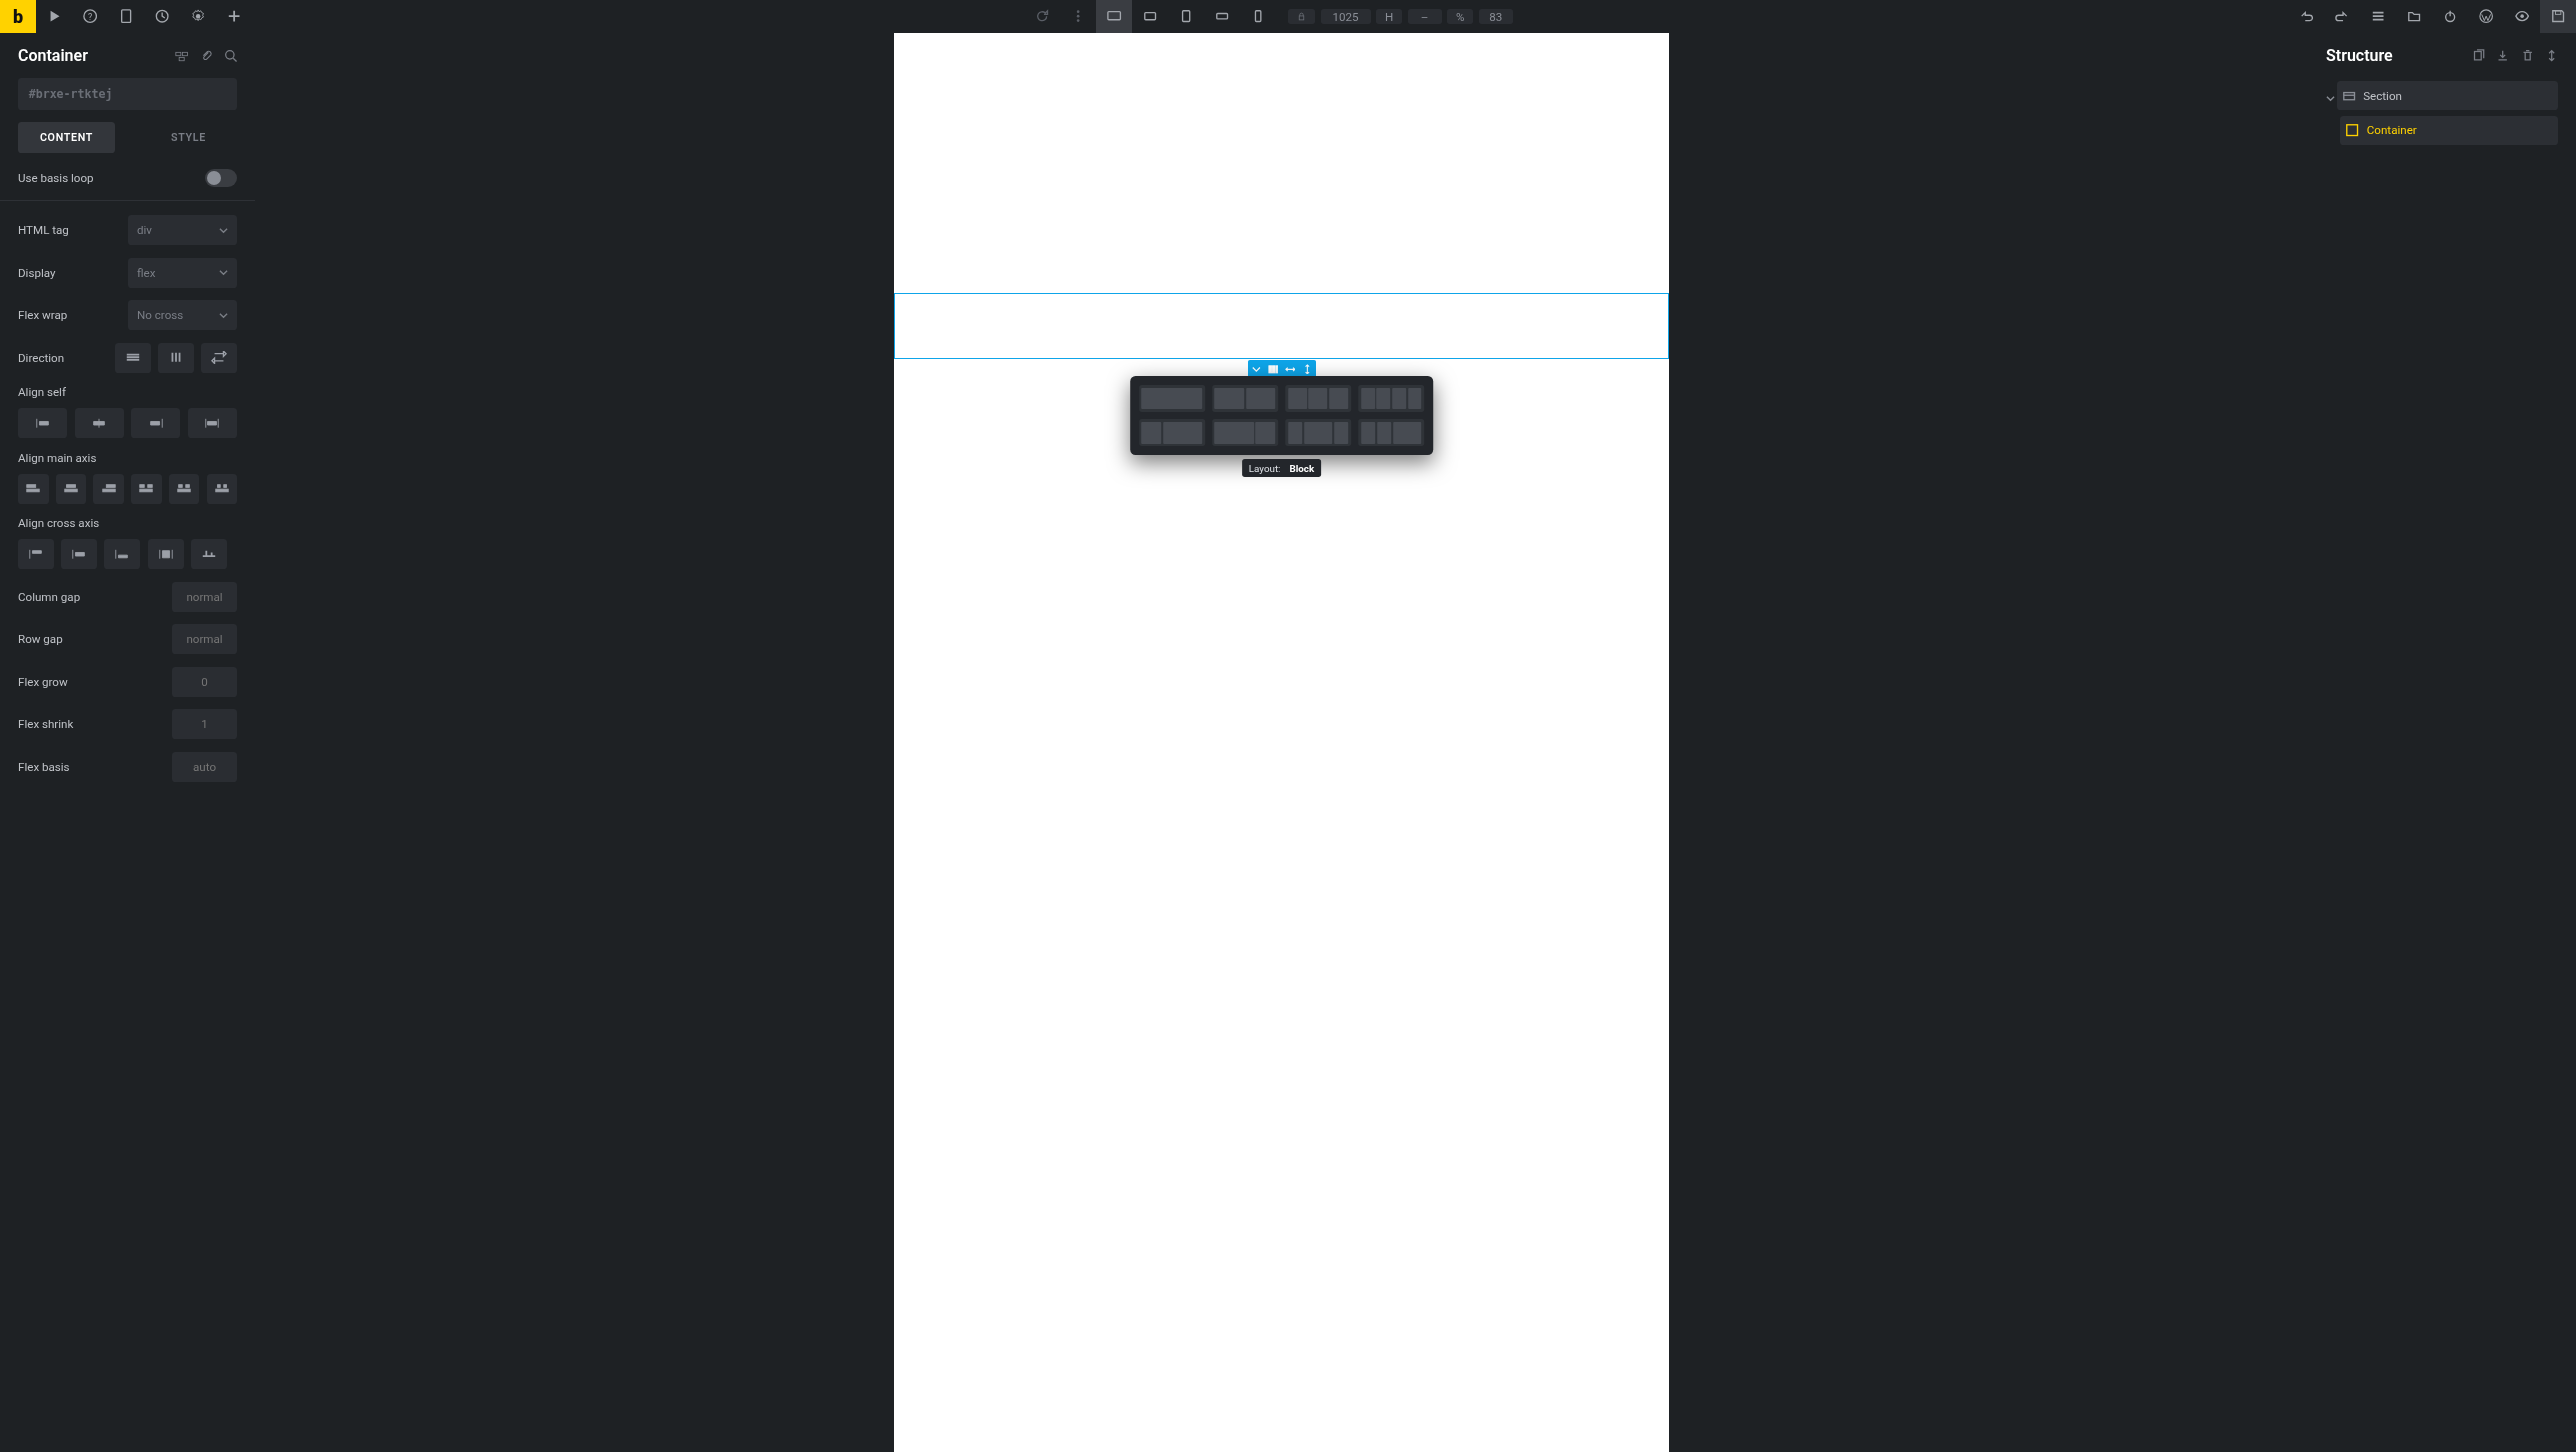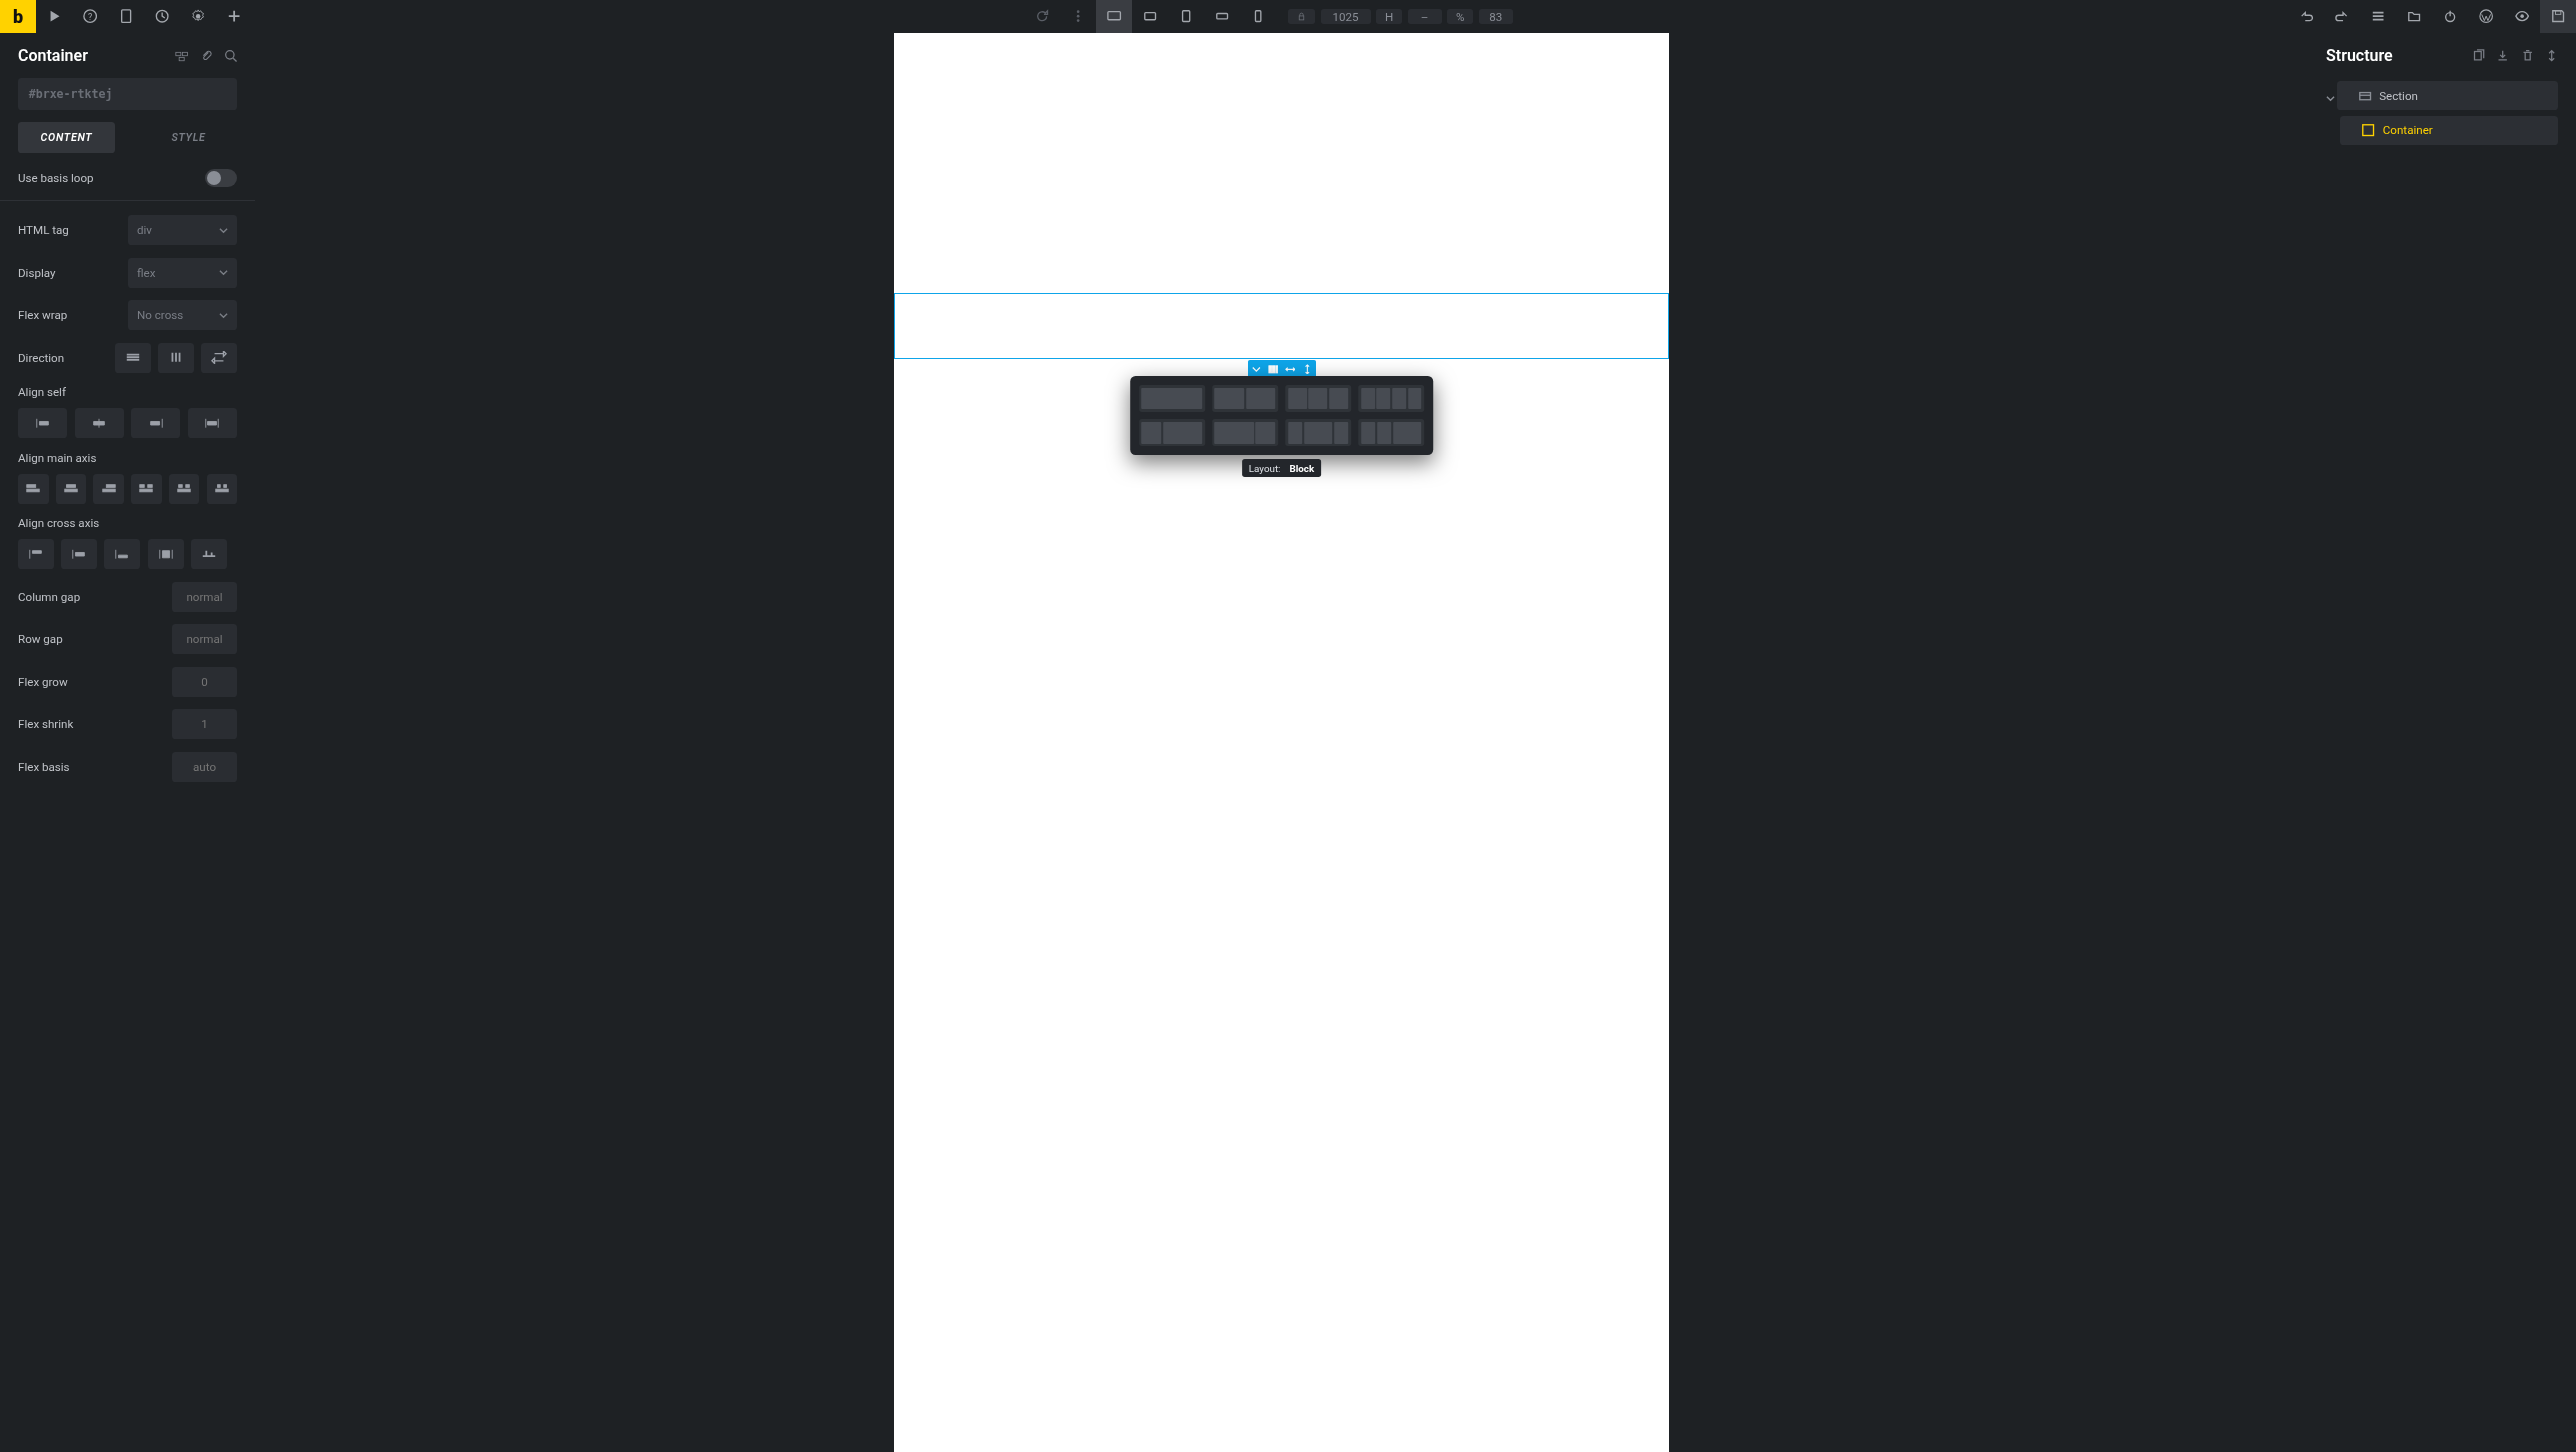--- a/index.html
+++ b/index.html
@@ -14,21 +14,21 @@
 .spacer { flex:1; }
 .dim-box { height:15px; background:#2a2d32; border-radius:2.7px; display:flex; align-items:center; padding:0 9px; color:#8a8e96; font-size:11.6px; margin:0 2.7px; min-width:36px; justify-content:center; }
 .dim-box.wide { min-width:50px; }
 .app { display:flex; height:calc(100vh - 33px); }
 .left-panel { width:255px; background:#1e2124; padding:13.4px 18px; overflow-y:auto; }
 .panel-head { display:flex; align-items:center; justify-content:space-between; margin-bottom:12.5px; }
 .panel-title { color:#fff; font-size:16px; font-weight:600; }
 .panel-icons { display:flex; gap:10.7px; color:#7a7e86; }
 .panel-icons svg { width:13.4px; height:13.4px; fill:currentColor; cursor:pointer; }
 .id-box { background:#2a2d32; border-radius:3.6px; padding:9px 10.7px; color:#6a6e76; font-family:monospace; font-size:11.6px; margin-bottom:12.5px;font-weight:bold; }
-.tabs { display:flex; gap:25px; margin-bottom:16px;font-style:italic; }
+.tabs { display:flex; gap:25px; margin-bottom:16px; }
 .tab { flex:1; text-align:center; padding:9px 0; border-radius:3.6px; font-size:10.7px; font-weight:600; letter-spacing:0.7px; cursor:pointer; }
 .tab.active { background:#33363b; color:#fff; }
 .tab.inactive { color:#7a7e86; }
 .row { display:flex; align-items:center; justify-content:space-between; margin-bottom:12.5px; }
 .row-label { color:#c0c3c8; font-size:11.6px; }
 .toggle { width:32px; height:18px; background:#3a3d42; border-radius:9px; position:relative; cursor:pointer; }
 .toggle::after { content:''; width:14.3px; height:14.3px; background:#8a8e96; border-radius:50%; position:absolute; top:1.8px; left:1.8px; }
 .divider { height:0.9px; background:#2e3136; margin:5.4px -18px 14.3px; }
 .select { height:30px; background:#2a2d32; border-radius:3.6px; display:flex; align-items:center; justify-content:space-between; padding:0 9px; color:#7a7e86; font-size:11.6px; min-width:109px; cursor:pointer; }
 .select svg { width:9px; height:9px; fill:#7a7e86; }
@@ -45,21 +45,21 @@
 .handle-btn { width:17px; height:18px; display:flex; align-items:center; justify-content:center; color:#fff; cursor:pointer; }
 .handle-btn svg { width:10.7px; height:10.7px; fill:currentColor; stroke:currentColor; }
 .layout-pop { position:absolute; top:343px; left:50%; transform:translateX(-50%); background:#23262b; border-radius:5.4px; padding:9px; box-shadow:0 7.2px 21.5px rgba(0,0,0,0.5); }
 .layout-grid { display:grid; grid-template-columns:repeat(4,66px); grid-template-rows:27px 27px; gap:7.2px; }
 .layout-opt { background:#2f3338; border-radius:2.7px; display:flex; gap:1.8px; padding:2.7px; cursor:pointer; }
 .layout-opt span { background:#474b52; border-radius:0.9px; flex:1; }
 .layout-tooltip { position:absolute; top:426px; left:50%; transform:translateX(-50%); background:#23262b; color:#e0e3e8; font-size:9.8px; padding:3.6px 7.2px; border-radius:2.7px; display:flex; gap:9px; }
 .layout-tooltip b { font-weight:700; color:#fff; }
 .right-panel { width:268px; background:#1e2124; padding:13.4px 18px; }
 .tree { margin-top:16px; }
-.tree-row { display:flex; align-items:center; height:29px; border-radius:3.6px; padding:0 21px; gap:7.2px; cursor:pointer; }
+.tree-row { display:flex; align-items:center; height:29px; border-radius:3.6px; padding:0 5px; gap:7.2px; cursor:pointer; }
 .tree-row.lvl1 { background:#2c2f34; margin-bottom:5.4px; }
 .tree-row.lvl2 { background:#2c2f34; margin-left:14.3px; }
 .tree-row.selected { color:#ffd200; }
 .tree-chevron { width:10.7px; color:#8a8e96; }
 .tree-icon { width:14.3px; height:14.3px; }
 .tree-icon svg { width:14.3px; height:14.3px; stroke:#8a8e96; fill:none; stroke-width:1.5; }
 .tree-row.selected .tree-icon svg { stroke:#ffd200; }
 </style>
 </head>
 <body>

